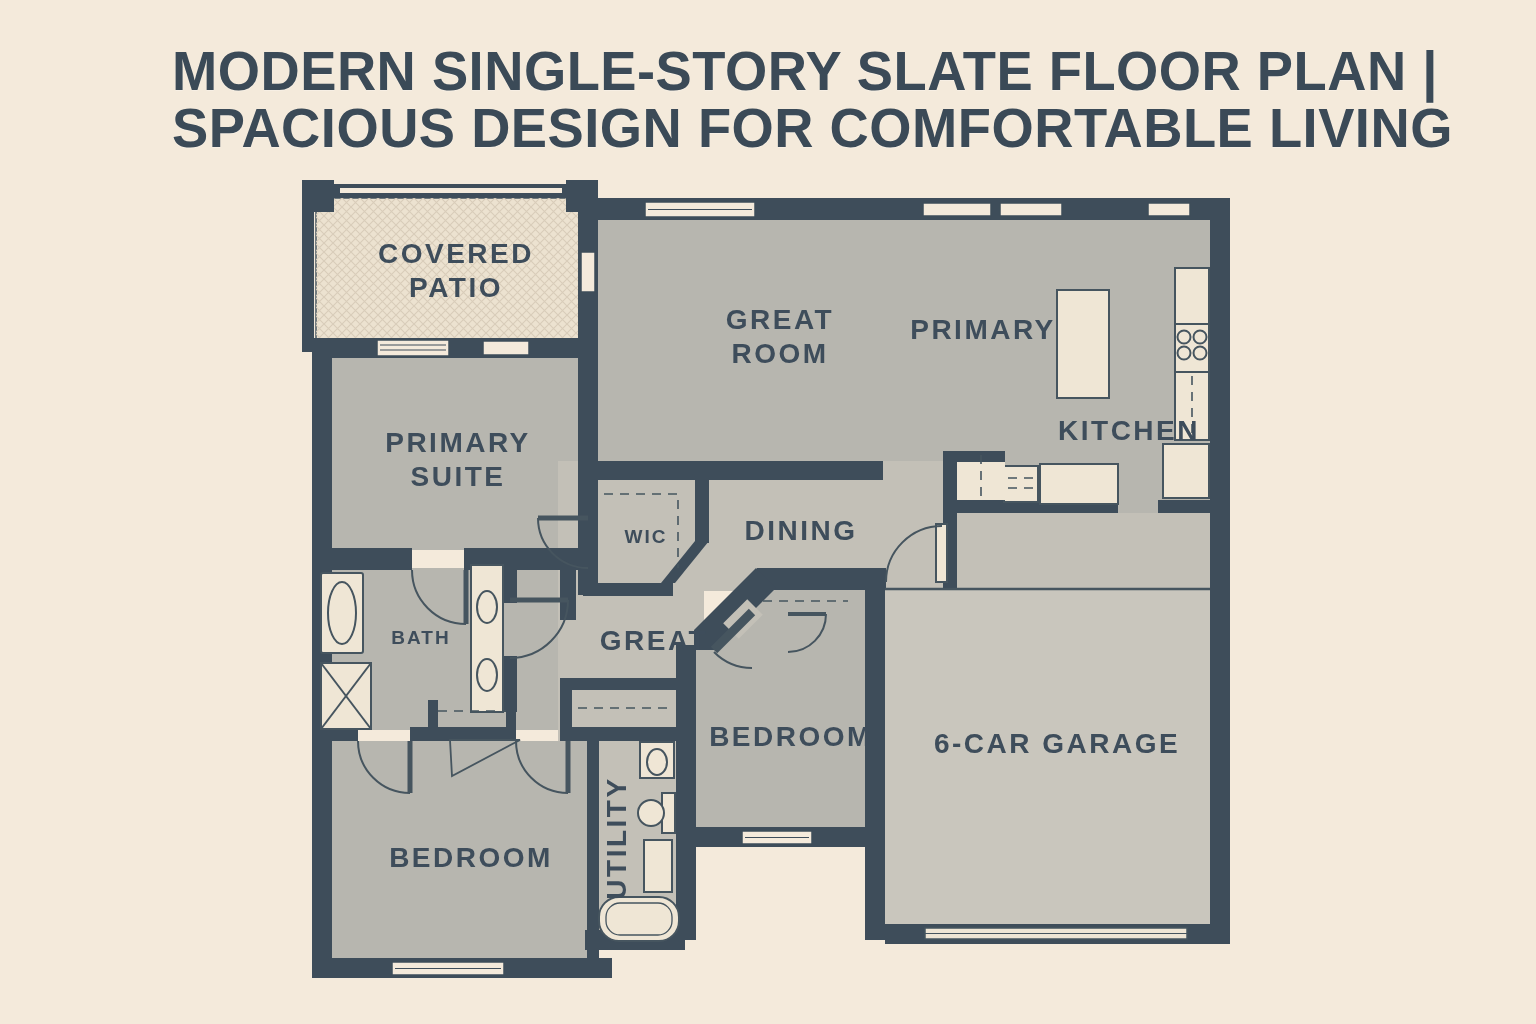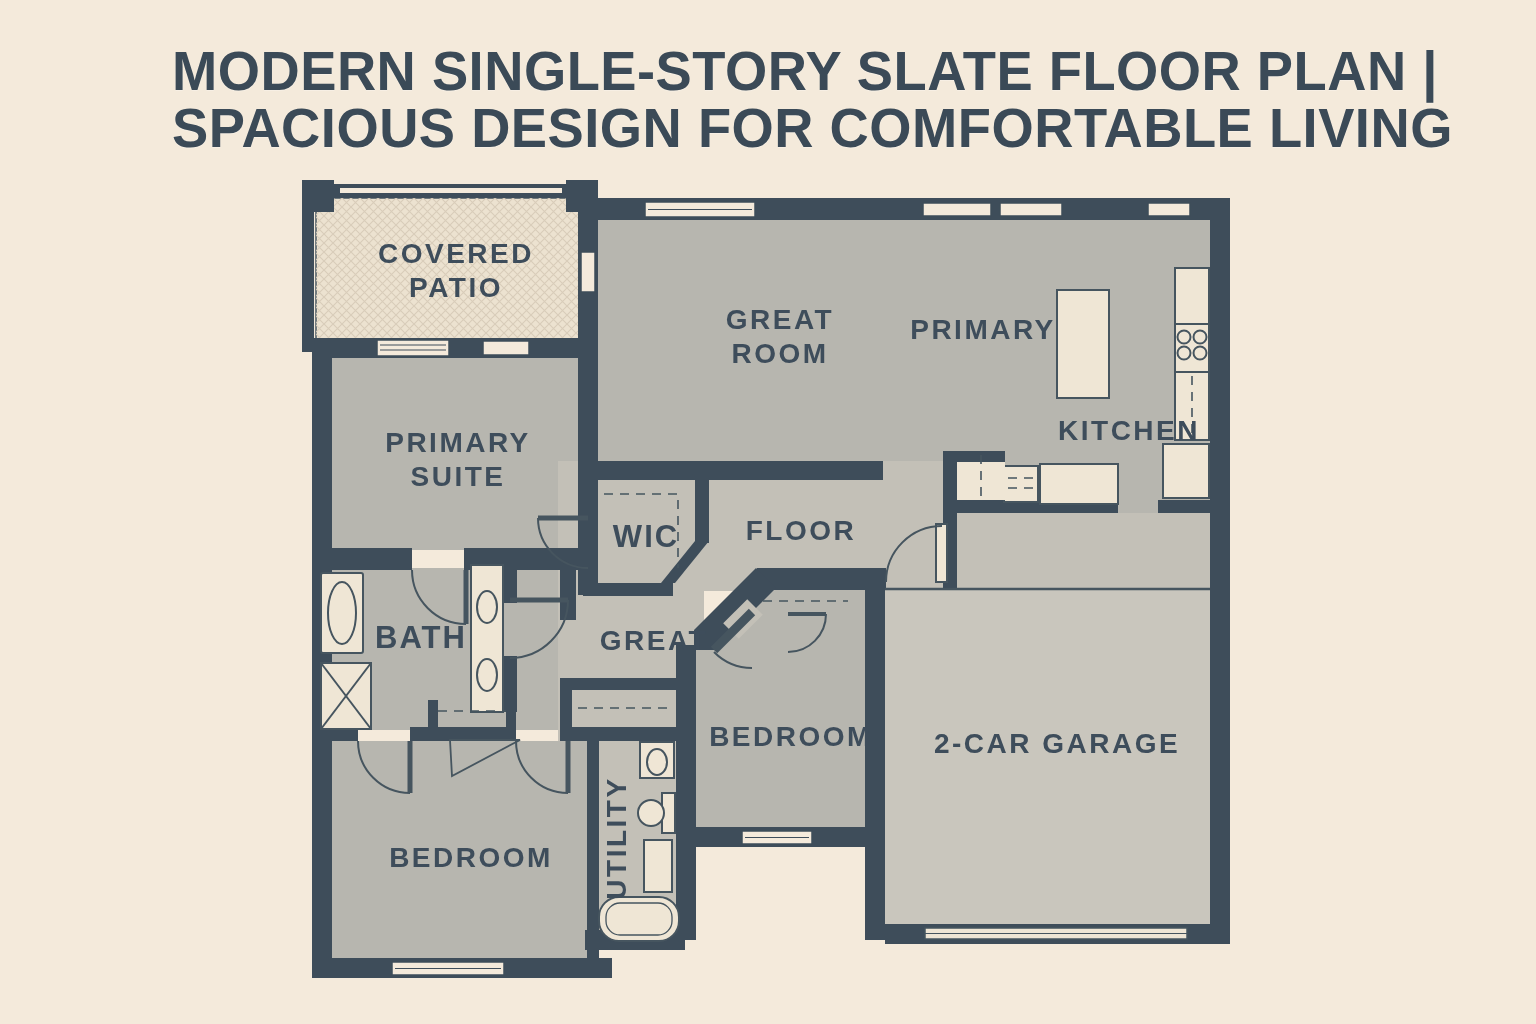--- a/index.html
+++ b/index.html
@@ -19,21 +19,21 @@
     text-shadow:0 1px 0 rgba(255,255,255,.25);
     white-space:nowrap;
   }
 
   .lbl{
     position:absolute;transform:translate(-50%,-50%);
     font-weight:700;font-size:28px;line-height:1.2;
     letter-spacing:2.5px;color:#3e4d5b;
     white-space:pre-line;text-align:center;
   }
-  .lbl.small{font-size:31px;letter-spacing:2px;text-align:right;}
+  .lbl.small{font-size:19px;letter-spacing:2px;text-align:right;}
   .lbl.rot{transform:translate(-50%,-50%) rotate(-90deg);}
 
   
   .lbl-patio   {left:456px; top:271px;}
   .lbl-great   {left:780px; top:337px;}
   .lbl-dining  {left:983px; top:330px;}
   .lbl-kitchen {left:1093px;top:431px;margin-left:36px;}
   .lbl-suite   {left:458px; top:460px;}
   .lbl-wic     {left:646px; top:537px;}
   .lbl-foyer   {left:801px; top:531px;}
@@ -270,20 +270,20 @@
 
   <div class="lbl lbl-patio">COVERED
 PATIO</div>
   <div class="lbl lbl-great">GREAT
 ROOM</div>
   <div class="lbl lbl-dining">PRIMARY</div>
   <div class="lbl lbl-kitchen">KITCHEN</div>
   <div class="lbl lbl-suite">PRIMARY
 SUITE</div>
   <div class="lbl small lbl-wic">WIC</div>
-  <div class="lbl lbl-foyer">FLOOR</div>
+  <div class="lbl lbl-foyer">DINING</div>
   <div class="lbl small lbl-bath">BATH</div>
   <div class="lbl lbl-hall">GREAT</div>
   <div class="lbl lbl-bedm">BEDROOM</div>
-  <div class="lbl lbl-garage">2-CAR GARAGE</div>
+  <div class="lbl lbl-garage">6-CAR GARAGE</div>
   <div class="lbl lbl-bedl">BEDROOM</div>
   <div class="lbl rot lbl-utility">UTILITY</div>
 </div>
 
 </body></html>

